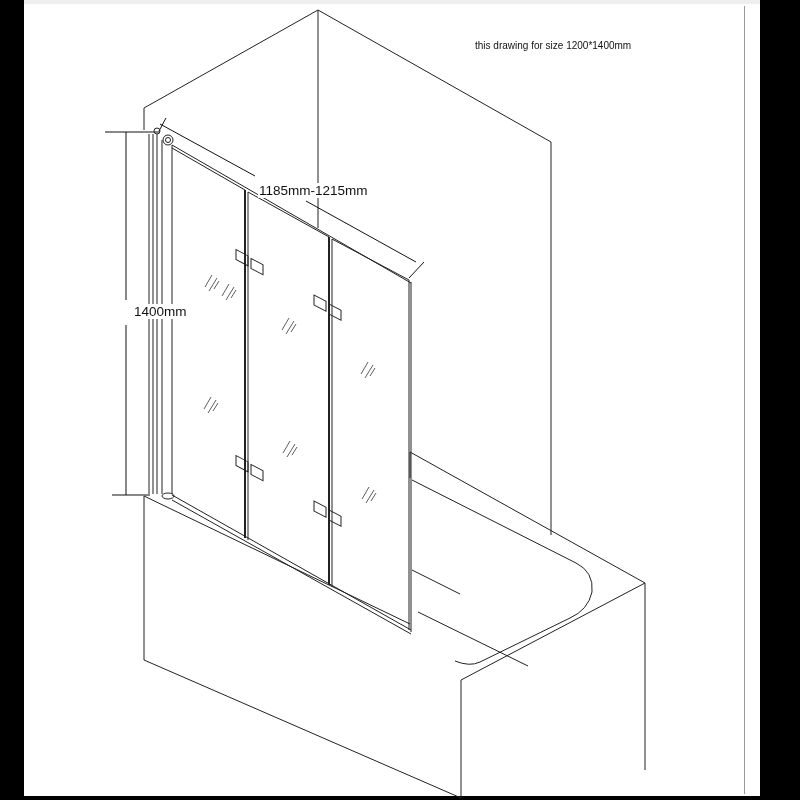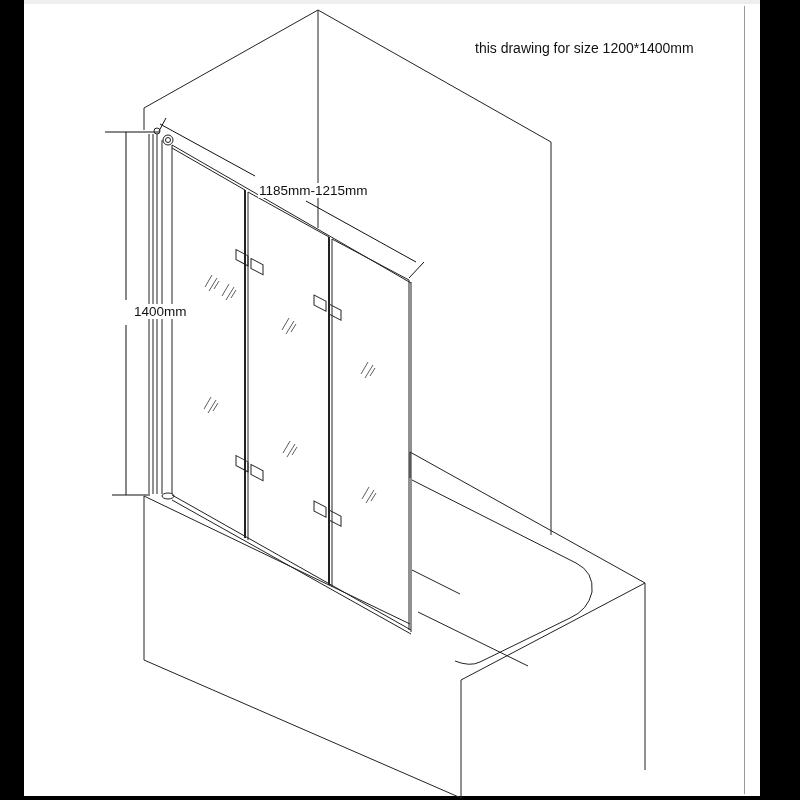--- a/index.html
+++ b/index.html
@@ -2,21 +2,21 @@
 <html><head>
 <meta charset="utf-8">
 <style>
   html, body { margin:0; padding:0; background:#000; }
   body { width:800px; height:800px; position:relative; overflow:hidden; font-family:"Liberation Sans", sans-serif; }
   .frame { position:absolute; left:24px; top:4px; width:736px; height:792px; background:#fff; }
   .frame-top { position:absolute; left:24px; top:0; width:736px; height:5px; background:#eee; }
   .right-rule { position:absolute; left:744px; top:6px; width:1px; height:788px; background:#999; }
   svg.drawing { position:absolute; left:0; top:0; }
   .lbl { position:absolute; font-size:13.5px; color:#111; white-space:nowrap; background:transparent; }
-  #note { left:475px; top:40px; font-size:14px; }
+  #note { left:475px; top:40px; font-size:10px; }
   #width-lbl { left:258px; top:183px; background:#fff; padding:0 1px;text-align:right; }
   #height-lbl { left:98px; top:304px; background:#fff;margin-left:36px; }
 </style>
 </head>
 <body>
 
 <div class="frame-top"></div>
 <div class="frame"></div>
 <div class="right-rule"></div>
 

